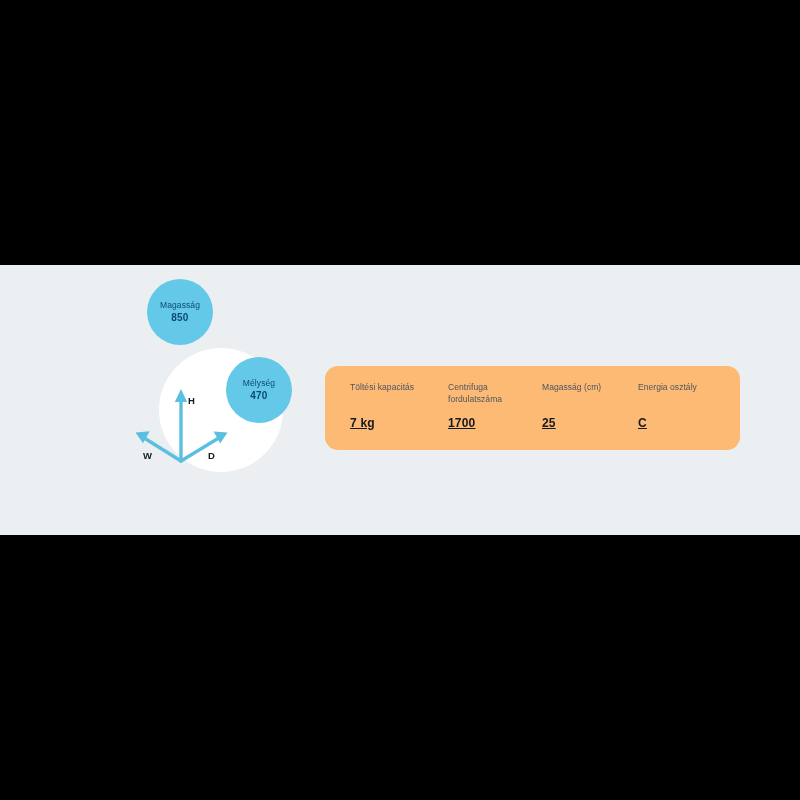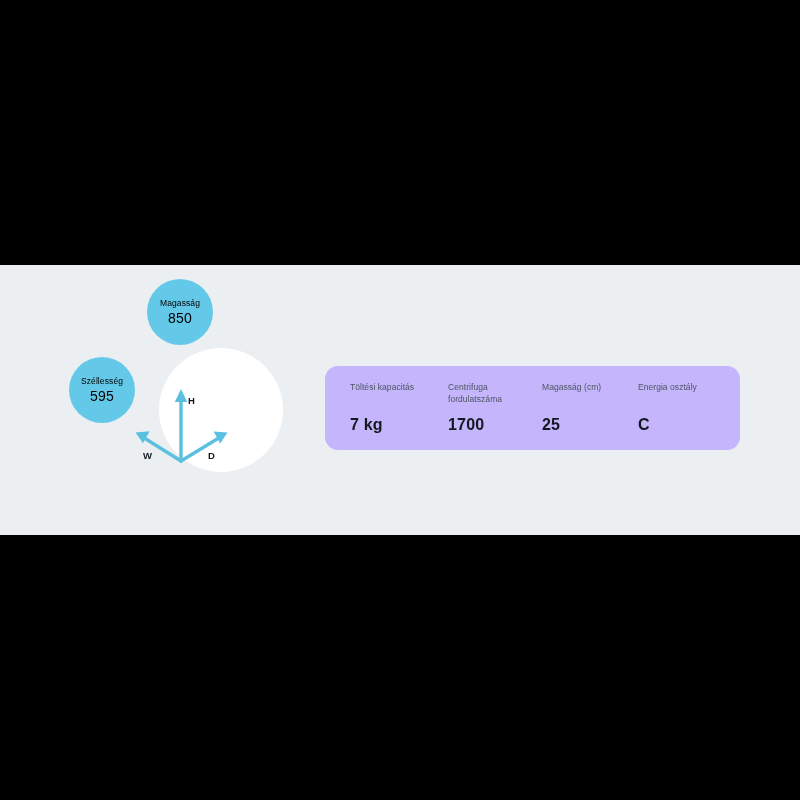--- a/index.html
+++ b/index.html
@@ -63,33 +63,33 @@
   .bubble {
     position: absolute;
     width: 66px;
     height: 66px;
     border-radius: 50%;
     background: #64c9e8;
     display: flex;
     flex-direction: column;
     align-items: center;
     justify-content: center;
-    color: #000000;
+    color: #0c4a6e;
     text-align: center;
     line-height: 1;
   }
   .bubble .b-label {
     font-size: 8.5px;
     letter-spacing: 0.1px;
     margin-bottom: 3px;
     white-space: nowrap;
   }
   .bubble .b-value {
-    font-size: 14px;
-    font-weight: 400;
+    font-size: 10px;
+    font-weight: 700;
     letter-spacing: 0.2px;
   }
 
   .bubble-height { left: 107px; top:  -6px; }
   .bubble-width  { left:  29px; top:  72px; }
   .bubble-depth  { left: 186px; top:  72px; }
 
   .axis-letter {
     position: absolute;
     font-size: 9.5px;
@@ -100,21 +100,21 @@
   .letter-w { left: 103px; top: 165px; }
   .letter-d { left: 168px; top: 165px; }
 
   
   .spec-card {
     position: absolute;
     left: 325px;
     top: 101px;
     width: 415px;
     height: 84px;
-    background: #c4b5fd;
+    background: #fdba74;
     border-radius: 13px;
   }
 
   .spec-cols {
     position: absolute;
     left: 0;
     top: 0;
     width: 415px;
     height: 84px;
   }
@@ -132,24 +132,25 @@
     position: absolute;
     top: 15px;
     font-size: 8.5px;
     line-height: 1.45;
     color: #4d5560;
     letter-spacing: 0.05px;
   }
   .spec-value {
     position: absolute;
     top: 50px;
-    font-size: 16px;
+    font-size: 12px;
     font-weight: 700;
     color: #14191f;
     letter-spacing: 0.2px;
+    text-decoration: underline;
   }
 </style>
 </head>
 <body>
 
 <div id="screen">
 
   <div class="band">
 
     <div class="diagram">
@@ -177,25 +178,25 @@
 
       <div class="axis-letter letter-h">H</div>
       <div class="axis-letter letter-w">W</div>
       <div class="axis-letter letter-d">D</div>
 
       <div class="bubble bubble-height">
         <span class="b-label">Magasság</span>
         <span class="b-value">850</span>
       </div>
 
-      <div class="bubble bubble-width">
-        <span class="b-label">Széllesség</span>
-        <span class="b-value">595</span>
+
+      <div class="bubble bubble-depth">
+        <span class="b-label">Mélység</span>
+        <span class="b-value">470</span>
       </div>
-
 
     </div>
 
     <div class="spec-card">
       <div class="spec-cols">
 
         <div class="spec-col c0">
           <div class="spec-label">Töltési kapacitás</div>
           <div class="spec-value">7 kg</div>
         </div>

